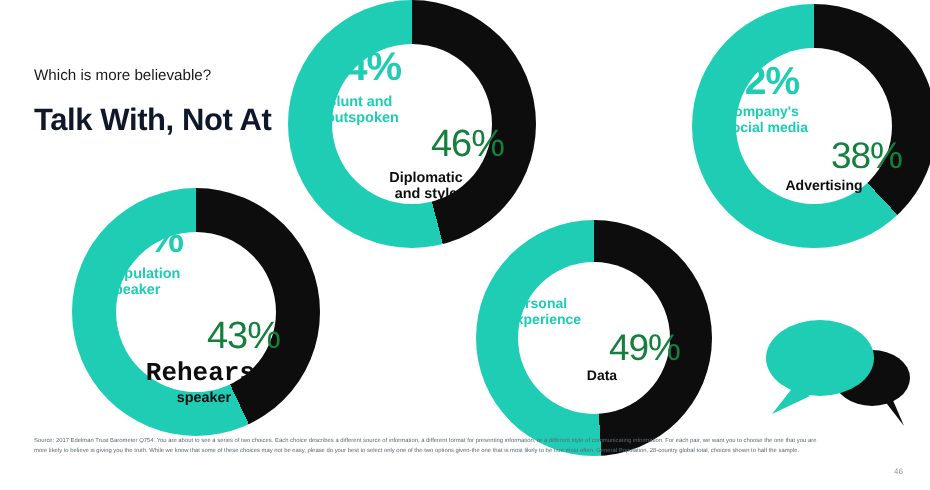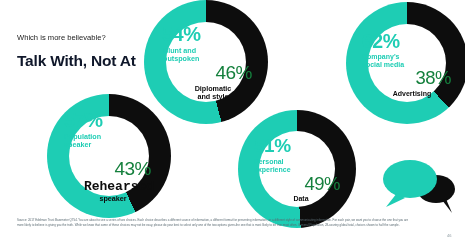--- a/index.html
+++ b/index.html
@@ -46,21 +46,21 @@
     color:#15803d;font-weight:normal;line-height:0.98;letter-spacing:-0.5px;
     align-self:flex-end;
   }
   .sub-black{
     color:#0d0d0d;font-weight:bold;line-height:1.12;align-self:center;
   }
 
   
   #donut-blunt        {left:144px;top:0px;  width:124px;height:124px;}
   #donut-blunt .hole  {left:22px;top:22px;width:80px;height:80px;}
-  #donut-spontaneous  {left:47px; top:94px; width:124px;height:124px;}
+  #donut-spontaneous  {left:36px; top:94px; width:124px;height:124px;}
   #donut-spontaneous .hole{left:22px;top:22px;width:80px;height:80px;}
   #donut-personal     {left:238px;top:110px;width:118px;height:118px;}
   #donut-personal .hole{left:21px;top:21px;width:76px;height:76px;}
   #donut-socialmedia  {left:346px;top:2px;  width:122px;height:122px;}
   #donut-socialmedia .hole{left:22px;top:22px;width:78px;height:78px;}
 
   .labels.pad1{padding:14px 14px 12px 14px;}
 
   
   .bubbles{position:absolute;left:380px;top:155px;width:78px;height:62px;}
@@ -108,21 +108,20 @@
       <div class="big-black" style="font-size:19px;margin-top:11px;margin-right:6px;">43%</div>
       <div class="sub-black" style="font-size:13px;margin-top:2px;margin-left:20px;font-family:Liberation Mono, monospace;">Rehearsed</div>
       <div class="sub-black" style="font-size:7.2px;margin-left:8px;">speaker</div>
     </div>
   </div>
 
   <div class="donut" id="donut-personal">
     <div class="ring" style="background:conic-gradient(#0d0d0d 0deg 176.4deg,#1ecdb4 176.4deg 360deg);"></div>
     <div class="hole"></div>
     <div class="labels" style="padding:13px 13px 11px 13px;">
-      <div class="big-teal" style="font-size:19px;margin-left:3px;">51%</div>
       <div class="sub-teal" style="font-size:7px;margin-top:2px;margin-left:3px;">Personal</div>
       <div class="sub-teal" style="font-size:7px;margin-left:3px;">experience</div>
       <div class="big-black" style="font-size:18.5px;margin-top:1px;margin-right:3px;">49%</div>
       <div class="sub-black" style="font-size:7px;margin-top:2px;margin-left:8px;">Data</div>
     </div>
   </div>
 
   <div class="donut" id="donut-socialmedia">
     <div class="ring" style="background:conic-gradient(#0d0d0d 0deg 136.8deg,#1ecdb4 136.8deg 360deg);"></div>
     <div class="hole"></div>

